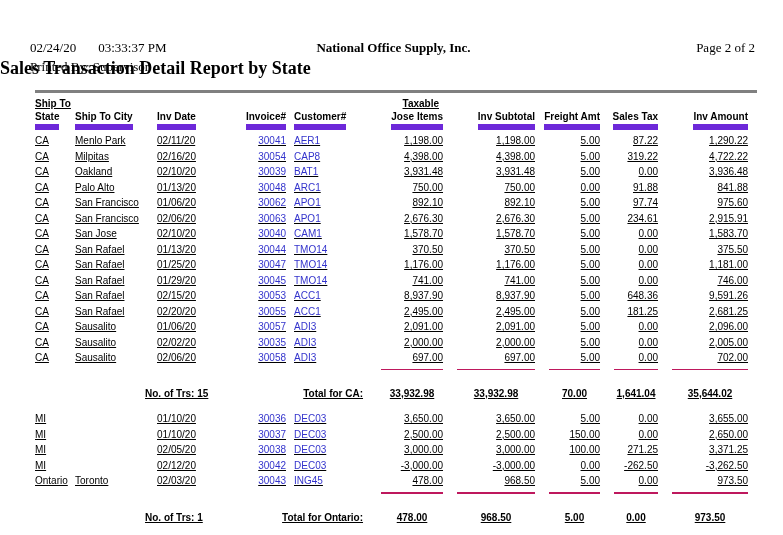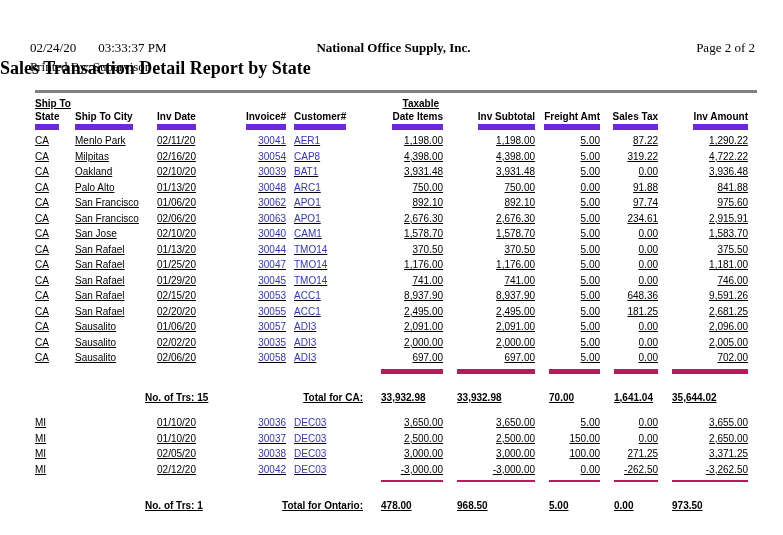--- a/index.html
+++ b/index.html
@@ -35,22 +35,22 @@
   span.u { display:inline-block; }
   .pad-under { padding-bottom:3px; }
   .c-customer { padding-left:8px; }
   .blue { color:#3333cc; }
   .c-invoice.blue, .c-customer.blue { cursor:pointer; }
 
   
   tr.summary-row td { font-weight:bold; padding-top:3px; padding-bottom:10px; }
   td.trs { padding-left:70px; }
   td.total-label { text-align:right; padding-right:4px; }
-  td.tline .tval { display:block; margin-left:14px; border-top:5px solid #be185d;
-                   padding-top:16px; text-align:left; }
+  td.tline .tval { display:block; margin-left:14px; border-top:1px solid #be185d;
+                   padding-top:16px; text-align:center; }
   tr.summary-row.grand td.tline .tval { border-top-width:2px; }
 </style>
 </head>
 <body>
 
 <div class="page">
 
   <div class="serif hdr-date">
     <span>02/24/20</span><span class="hdr-time">03:33:37 PM</span>
   </div>
@@ -79,21 +79,21 @@
         <td colspan="3"></td>
         <td class="r" style="padding-right:4px">Taxable</td>
         <td colspan="4"></td>
       </tr>
       <tr>
         <td class="l pad-under"><span class="u">State</span></td>
         <td class="l pad-under"><span class="u">Ship To City</span></td>
         <td class="l pad-under"><span class="u">Inv Date</span></td>
         <td class="r pad-under"><span class="u">Invoice#</span></td>
         <td class="l pad-under c-customer"><span class="u">Customer#</span></td>
-        <td class="r pad-under"><span class="u">Date Items</span></td>
+        <td class="r pad-under"><span class="u">Jose Items</span></td>
         <td class="r pad-under"><span class="u">Inv Subtotal</span></td>
         <td class="r pad-under"><span class="u">Freight Amt</span></td>
         <td class="r pad-under"><span class="u">Sales Tax</span></td>
         <td class="r pad-under"><span class="u">Inv Amount</span></td>
       </tr>
     </thead>
     <tbody>
         <tr class="data-row">
       <td class="l">CA</td>
       <td class="l">Menlo Park</td>
@@ -335,20 +335,32 @@
       <td class="l"></td>
       <td class="l">02/12/20</td>
       <td class="r blue c-invoice">30042</td>
       <td class="l blue c-customer">DEC03</td>
       <td class="r">-3,000.00</td>
       <td class="r">-3,000.00</td>
       <td class="r">0.00</td>
       <td class="r">-262.50</td>
       <td class="r">-3,262.50</td>
     </tr>
+        <tr class="data-row">
+      <td class="l">Ontario</td>
+      <td class="l">Toronto</td>
+      <td class="l">02/03/20</td>
+      <td class="r blue c-invoice">30043</td>
+      <td class="l blue c-customer">ING45</td>
+      <td class="r">478.00</td>
+      <td class="r">968.50</td>
+      <td class="r">5.00</td>
+      <td class="r">0.00</td>
+      <td class="r">973.50</td>
+    </tr>
         <tr class="summary-row grand">
       <td></td>
       <td class="trs" colspan="2">No. of Trs: 1</td>
       <td class="total-label" colspan="2">Total for Ontario:</td>
       <td class="tline">
             <span class="tval">478.00</span>
           </td>
       <td class="tline">
             <span class="tval">968.50</span>
           </td>

